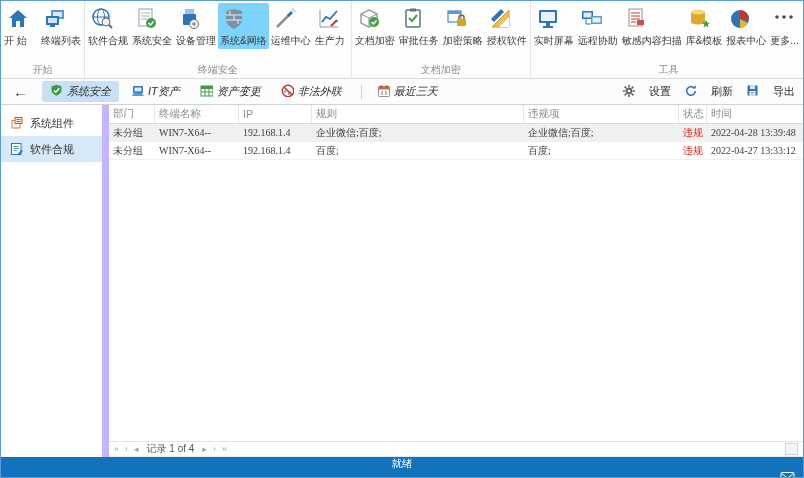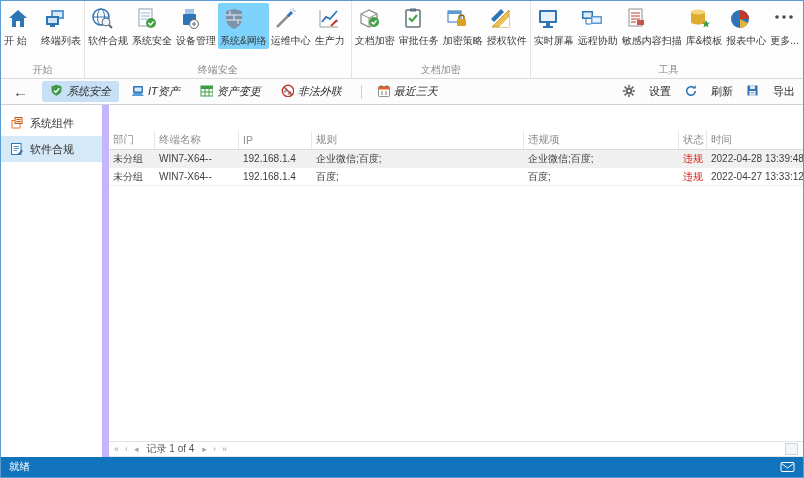--- a/index.html
+++ b/index.html
@@ -28,41 +28,41 @@
   .tsep { width:1px; height:14px; background:#d0d0d0; margin:0 7px; }
   .tspacer { flex:1; }
   .taction { display:flex; align-items:center; gap:14px; margin-left:13px; font-size:11px; color:#2b2b2b; cursor:pointer; white-space:nowrap; }
 
   
   .content { flex:1; display:flex; min-height:0; }
   .sidebar { width:108px; border-right:7px solid #c4b5fd; padding-top:5px; flex-shrink:0; background:#fff; }
   .sitem { height:26px; display:flex; align-items:center; gap:7px; padding-left:9px; font-size:11px; color:#333; cursor:pointer; }
   .sitem.active { background:#d5e9f8; }
 
-  .main { flex:1; display:flex; flex-direction:column; min-width:0; background:#fff;margin-top:26px; }
+  .main { flex:1; display:flex; flex-direction:column; min-width:0; background:#fff; }
   .gheader, .grow { display:grid; grid-template-columns:46px 84px 73px 212px 155px 28px 1fr; flex-shrink:0; }
   .gheader { height:19px; border-bottom:1px solid #d8d8d8; }
   .hcell { display:flex; align-items:center; padding:0 4px; border-right:1px solid #e6e6e6;
            font-size:10.5px; color:#8c8c8c; white-space:nowrap; overflow:hidden; }
   .grow { height:18px; border-bottom:1px solid #f0f0f0; cursor:pointer; }
   .grow.alt { background:#f0f0f0; }
-  .gcell { display:flex; align-items:center; padding:0 4px; font-size:10px; color:#3d3d3d; white-space:nowrap; overflow:hidden; }
+  .gcell { display:flex; align-items:center; padding:0 4px; font-size:10px; color:#3d3d3d; white-space:nowrap; overflow:hidden;font-family:Liberation Serif, serif; }
   .gcell.red { color:#d9261c; }
   .gcell.time { overflow:visible; }
   .gfiller { flex:1; }
 
   .pager { height:16px; border-top:1px solid #e2e2e2; border-bottom:1px solid #e8e8e8; display:flex;
            align-items:center; padding:0 5px; gap:6px; flex-shrink:0; }
   .pbtn { color:#9aa5ad; font-size:9px; cursor:pointer; line-height:1; }
   .ptext { color:#555; font-size:10px; margin:0 2px; }
   .pcorner { margin-left:auto; width:13px; height:12px; border:1px solid #c9d6e2; background:#f2f6fa; cursor:pointer; }
 
   
   .statusbar { height:20px; background:#1173bb; color:#fff; display:flex; align-items:center;
-               padding:0 8px; font-size:10.5px; flex-shrink:0; }
+               padding:0 8px; font-size:10.5px; flex-shrink:0;flex-direction:column; }
   .senv { margin-left:auto; display:flex; align-items:center; cursor:pointer; }
 </style>
 </head>
 <body>
 
 <div class="window">
 
   <div class="ribbon">
 
     <div class="rgroup">

